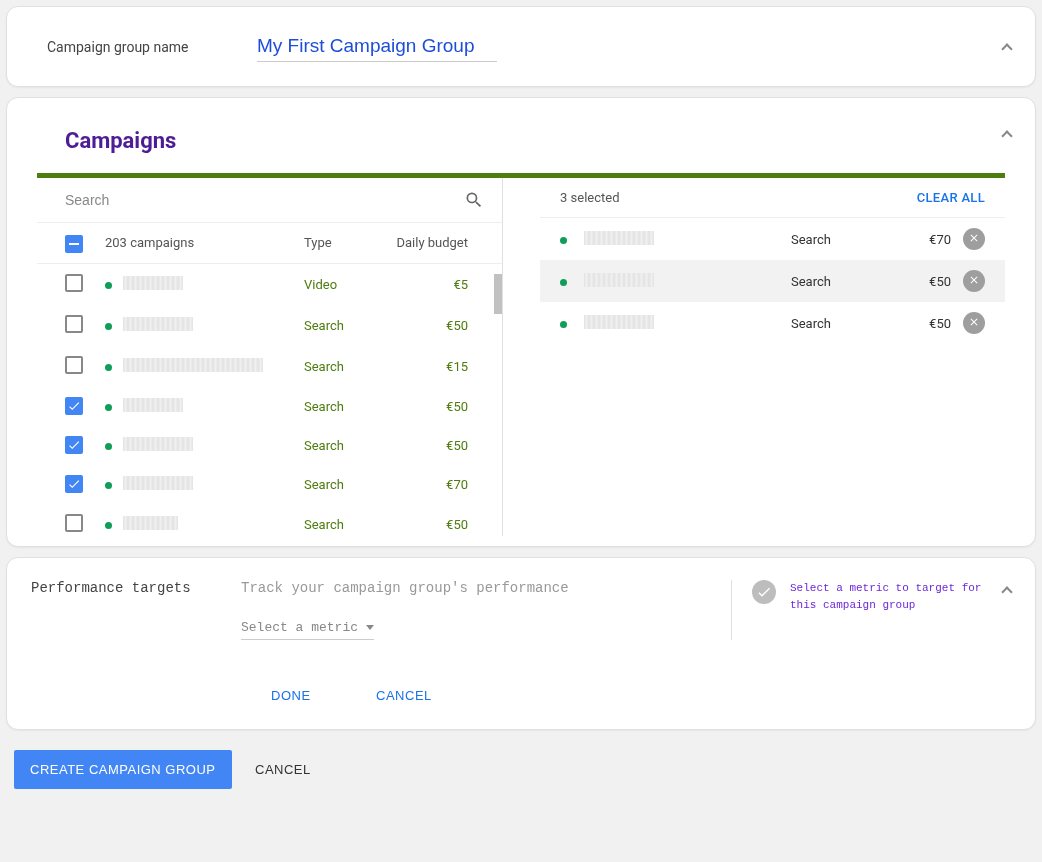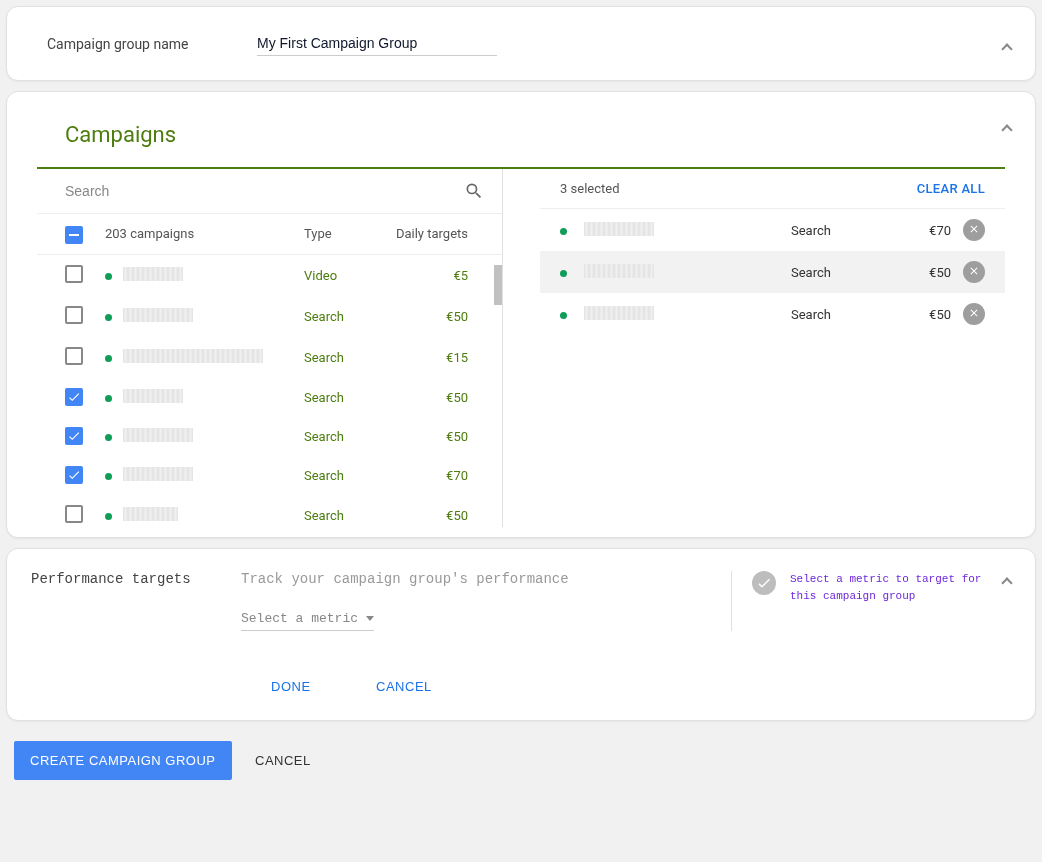--- a/index.html
+++ b/index.html
@@ -40,30 +40,30 @@
 .chev.up { transform: rotate(-135deg); margin-top: 4px; }
 
 
 .name-row { display: flex; align-items: center; }
 .name-label { width: 210px; color: #444; font-size: 14px; }
 .name-input {
   border: none;
   border-bottom: 1px solid #ccc;
   padding: 4px 0;
   width: 240px;
-  font-size: 14px;
-  color: #0f172a;
+  font-size: 19px;
+  color: #1d4ed8;
 }
 .card1 .collapse-btn { top: 28px; }
 
 
 .card2 .collapse-btn { top: 24px; }
 .card2-inner { padding: 30px 30px 10px 30px; }
-.h2 { font-size: 22px; font-weight: 400; margin-bottom: 20px; color: #4d7c0f; padding-left: 28px; }
-.split { display: flex; border-top: 2px solid #4d7c0f; gap: 37px; }
+.h2 { font-size: 22px; font-weight: 700; margin-bottom: 20px; color: #4c1d95; padding-left: 28px; }
+.split { display: flex; border-top: 5px solid #4d7c0f; gap: 37px; }
 .left { flex: 1; border-right: 1px solid #e0e0e0; position: relative; }
 .right { flex: 1; }
 .search-row {
   display: flex;
   align-items: center;
   padding: 12px 18px 12px 28px;
   border-bottom: 1px solid #eee;
 }
 .search-input {
   flex: 1;
@@ -270,21 +270,21 @@
         <div class="search-row">
           <input class="search-input" type="text" placeholder="Search" style="">
           <svg class="search-icon" viewBox="0 0 24 24">
               <path d="M15.5 14h-.79l-.28-.27A6.471 6.471 0 0016 9.5 6.5 6.5 0 109.5 16c1.61 0 3.09-.59 4.23-1.57l.27.28v.79l5 4.99L20.49 19l-4.99-5zM9.5 14A4.5 4.5 0 119.5 5a4.5 4.5 0 010 9z"></path>
             </svg>
         </div>
         <div class="hdr-row">
           <div class="cbwrap"><span class="cb indet"></span></div>
           <div class="count">203 campaigns</div>
           <div class="type">Type</div>
-          <div class="budget">Daily targets</div>
+          <div class="budget">Daily budget</div>
         </div>
         <div class="list" id="camp-list">
             <div class="row">
               <div class="cbwrap"><span class="cb unchecked"></span></div>
               <div class="dot"><span class="dot-g"></span></div>
               <div class="name"><span class="blur" style="width:60px"></span></div>
               <div class="type">Video</div>
               <div class="budget">€5</div>
             </div>
             <div class="row">

